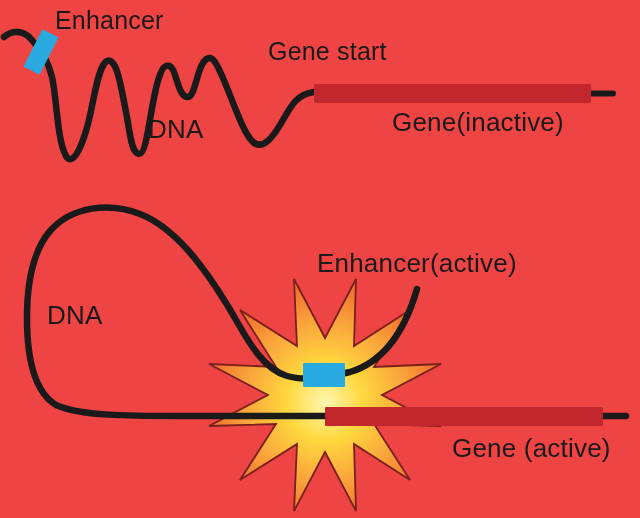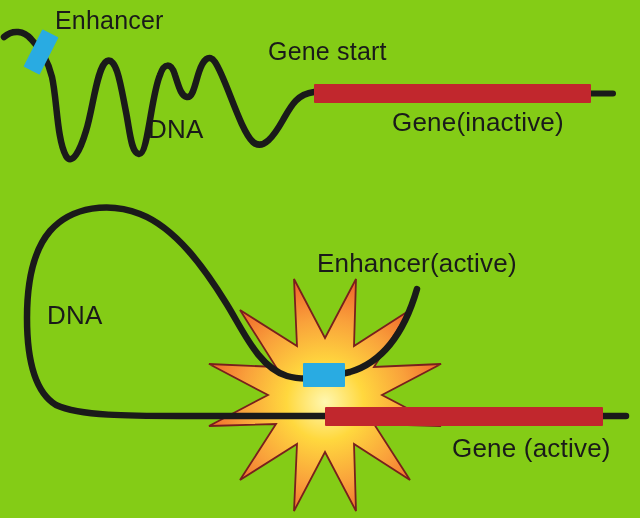--- a/index.html
+++ b/index.html
@@ -1,20 +1,20 @@
 <!DOCTYPE html>
 <html><head>
 <meta charset="utf-8">
 <style>
   html, body { margin: 0; padding: 0; background: #ffffff; }
   .canvas {
     position: relative;
     width: 640px;
     height: 518px;
-    background: #84cc16;
+    background: #ef4444;
     overflow: hidden;
     font-family: "Liberation Sans", sans-serif;
   }
   svg { display: block; }
   .diagram-label {
     fill: #1a1a1a;
     font-family: "Liberation Sans", sans-serif;
     font-weight: 500;
     letter-spacing: 0.2px;
   }

